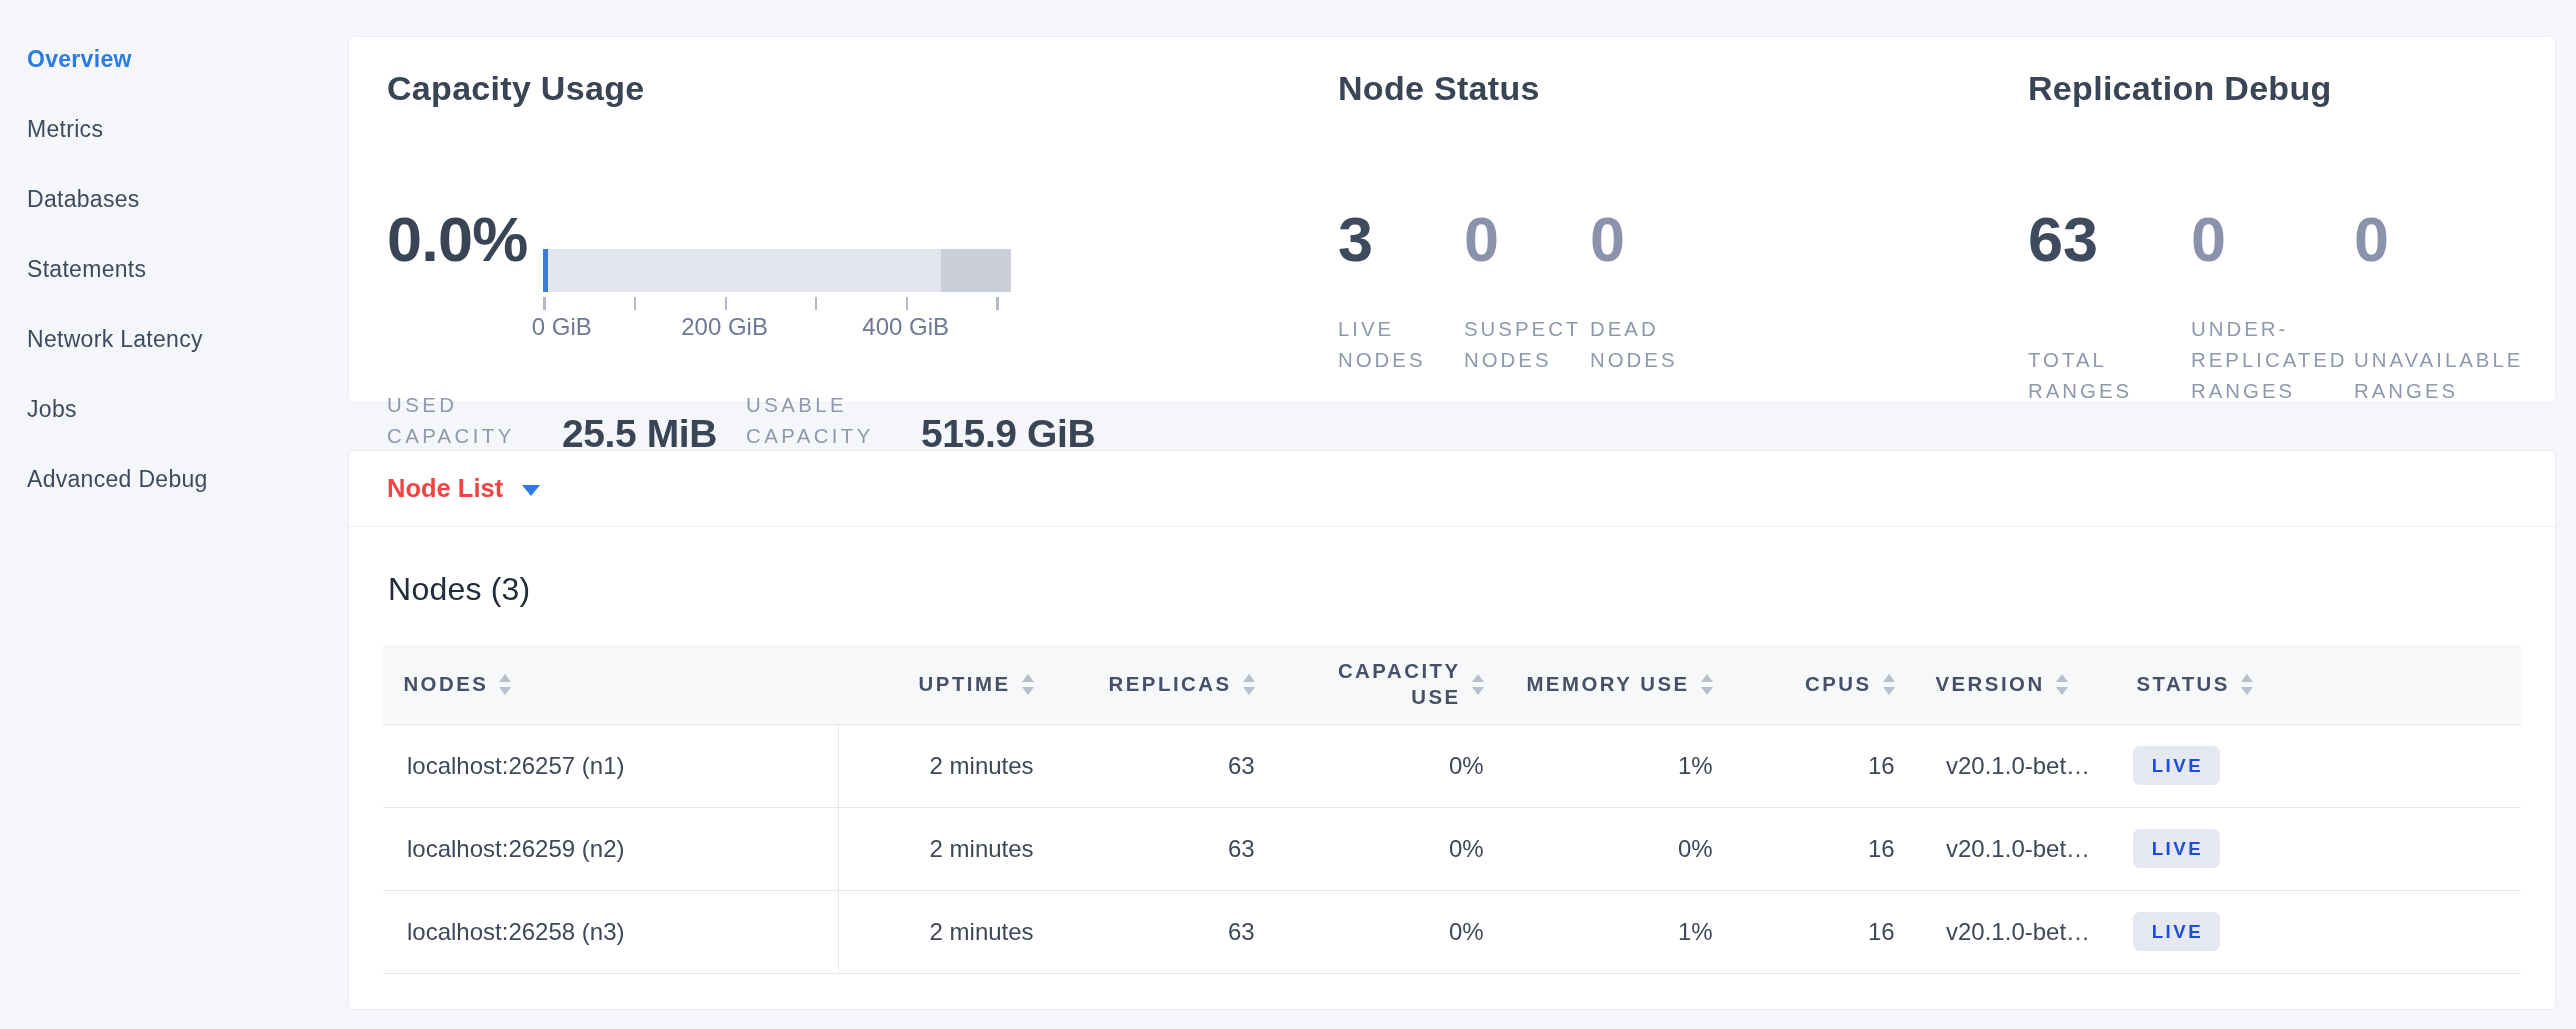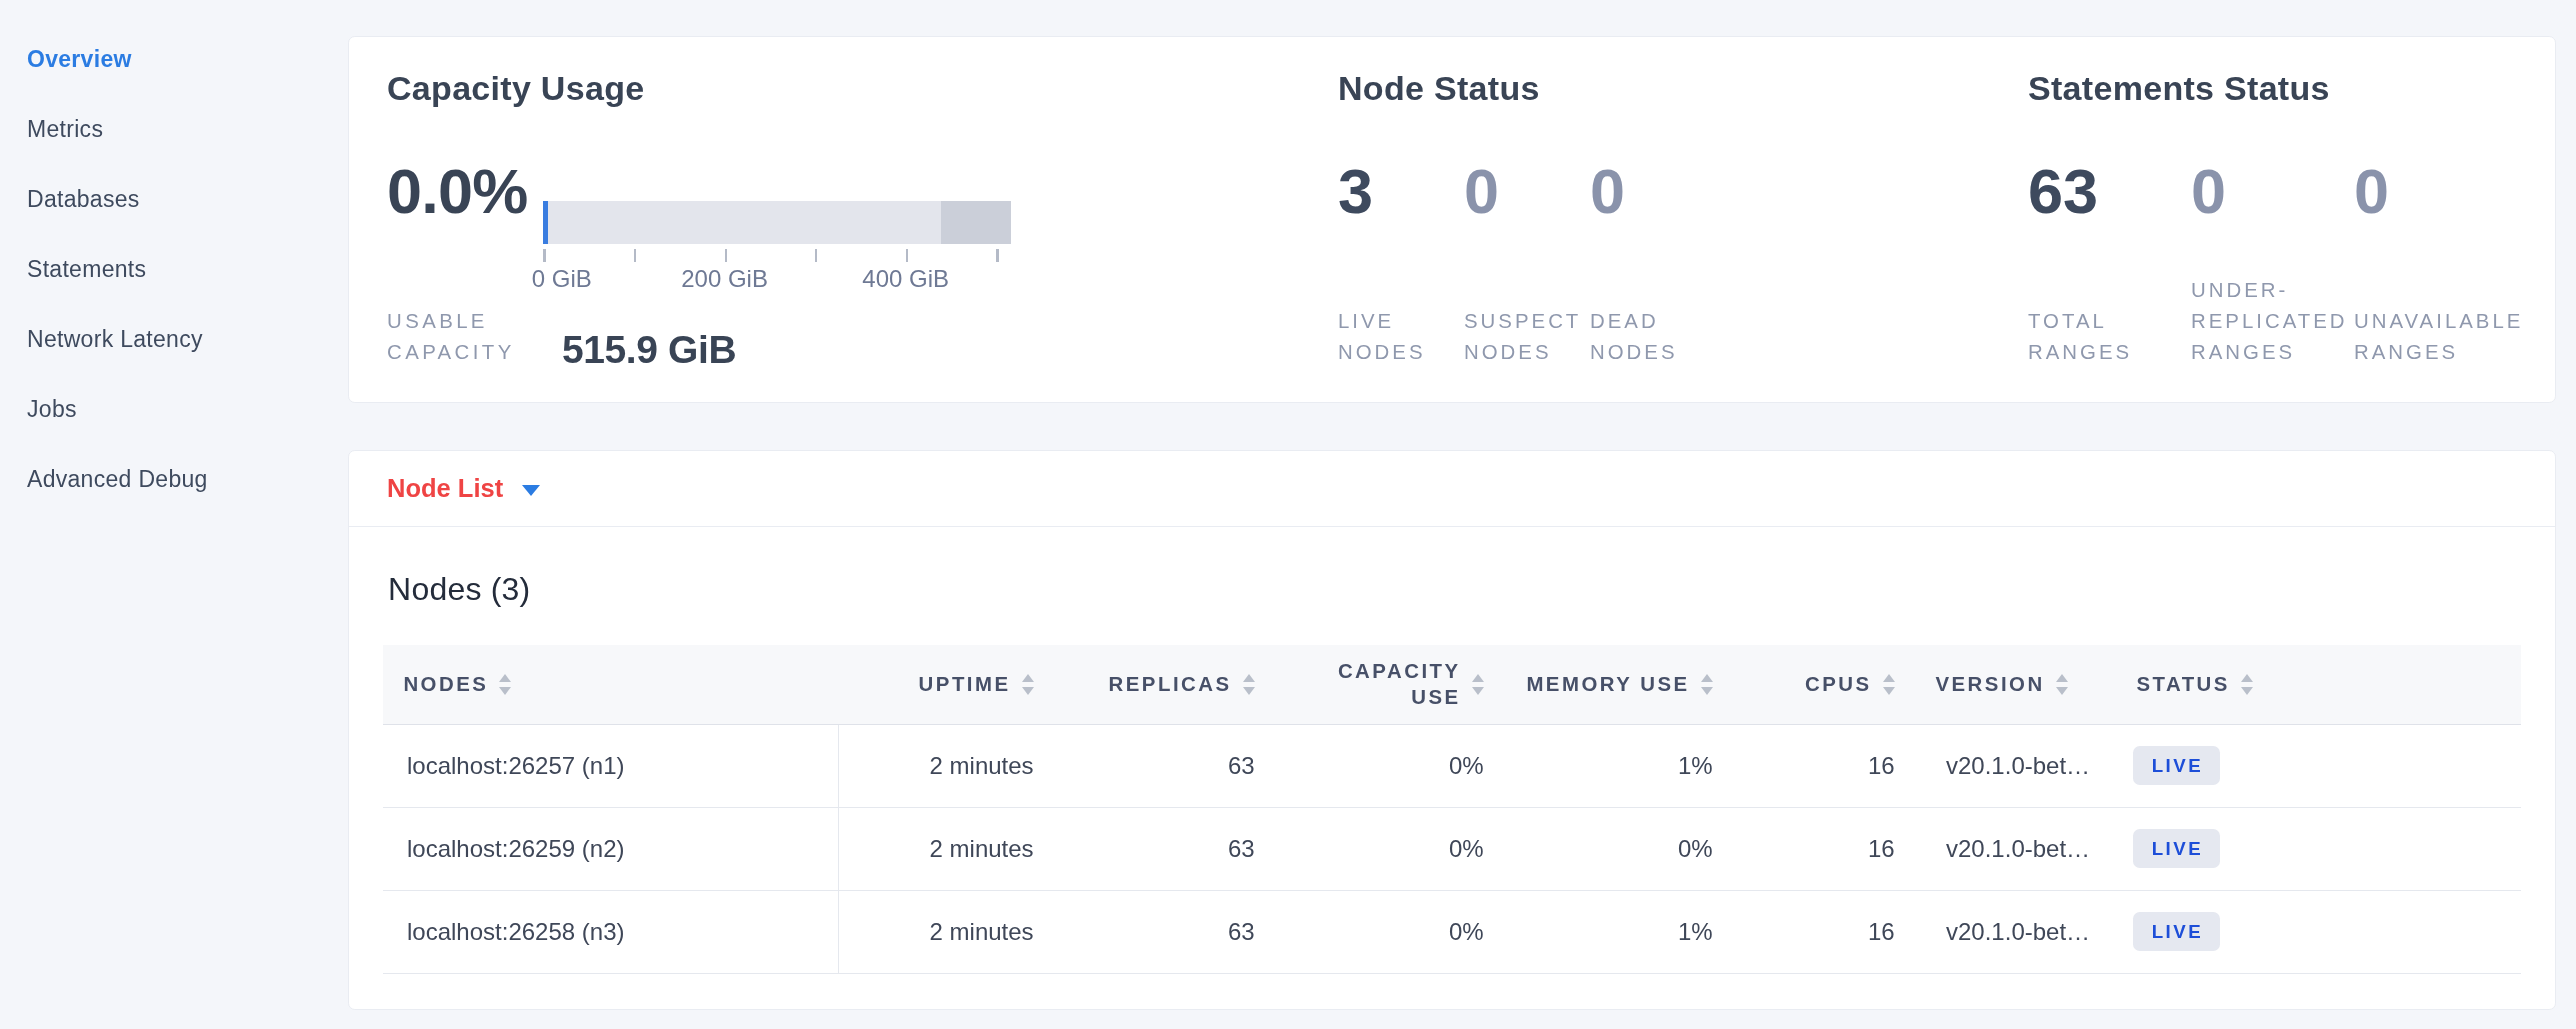--- a/index.html
+++ b/index.html
@@ -22,21 +22,21 @@
 
   
   .main { flex: 1 1 auto; padding: 36px 21px 0 0; }
   .card {
     background: #ffffff; border: 1.7px solid #e9ecf2; border-radius: 6.8px;
     width: 100%;
   }
 
   
   .card.summary { height: 367px; display: flex; padding: 32px 38px 34px 38px; margin-bottom: 47px; }
-  .section { display: flex; flex-direction: column; }
+  .section { display: flex; flex-direction: column; gap: 48px; }
   .section h2 { font-size: 34px; font-weight: 600; color: #394455; letter-spacing: 0.3px; margin-bottom: 56px; }
   .sec-capacity { width: 951px; flex: 0 0 951px; }
   .sec-nodes    { width: 690px;  flex: 0 0 690px; }
   .sec-repl     { flex: 1 1 auto; }
 
   .cap-row { display: flex; align-items: flex-start; }
   .cap-percent { font-size: 63px; font-weight: 600; color: #394455; line-height: 54px; letter-spacing: -0.8px; width: 156px; flex: 0 0 156px; }
   .bar-wrap { width: 468px; margin-top: 37px; }
   .bar { display: flex; height: 43px; width: 100%; overflow: hidden; }
   .bar span { display: block; height: 100%; }
@@ -155,20 +155,24 @@
             </div>
             <div class="axis-labels">
               <span style="left:4%">0 GiB</span>
               <span style="left:38.8%">200 GiB</span>
               <span style="left:77.5%">400 GiB</span>
             </div>
           </div>
         </div>
         <div class="cap-stats">
           <div class="cap-stat">
+            <div class="stat-label">USED CAPACITY</div>
+            <div class="stat-value">25.5 MiB</div>
+          </div>
+          <div class="cap-stat">
             <div class="stat-label">USABLE CAPACITY</div>
             <div class="stat-value">515.9 GiB</div>
           </div>
         </div>
       </div>
 
       <div class="section sec-nodes">
         <h2>Node Status</h2>
         <div class="metric-grid">
           <div class="metric-num">3</div>
@@ -176,21 +180,21 @@
           <div class="metric-num dim">0</div>
         </div>
         <div class="labels-row">
           <div class="metric-label">LIVE NODES</div>
           <div class="metric-label">SUSPECT NODES</div>
           <div class="metric-label">DEAD NODES</div>
         </div>
       </div>
 
       <div class="section sec-repl">
-        <h2>Statements Status</h2>
+        <h2>Replication Debug</h2>
         <div class="metric-grid">
           <div class="metric-num">63</div>
           <div class="metric-num dim">0</div>
           <div class="metric-num dim">0</div>
         </div>
         <div class="labels-row">
           <div class="metric-label">TOTAL RANGES</div>
           <div class="metric-label">UNDER-REPLICATED RANGES</div>
           <div class="metric-label">UNAVAILABLE RANGES</div>
         </div>

